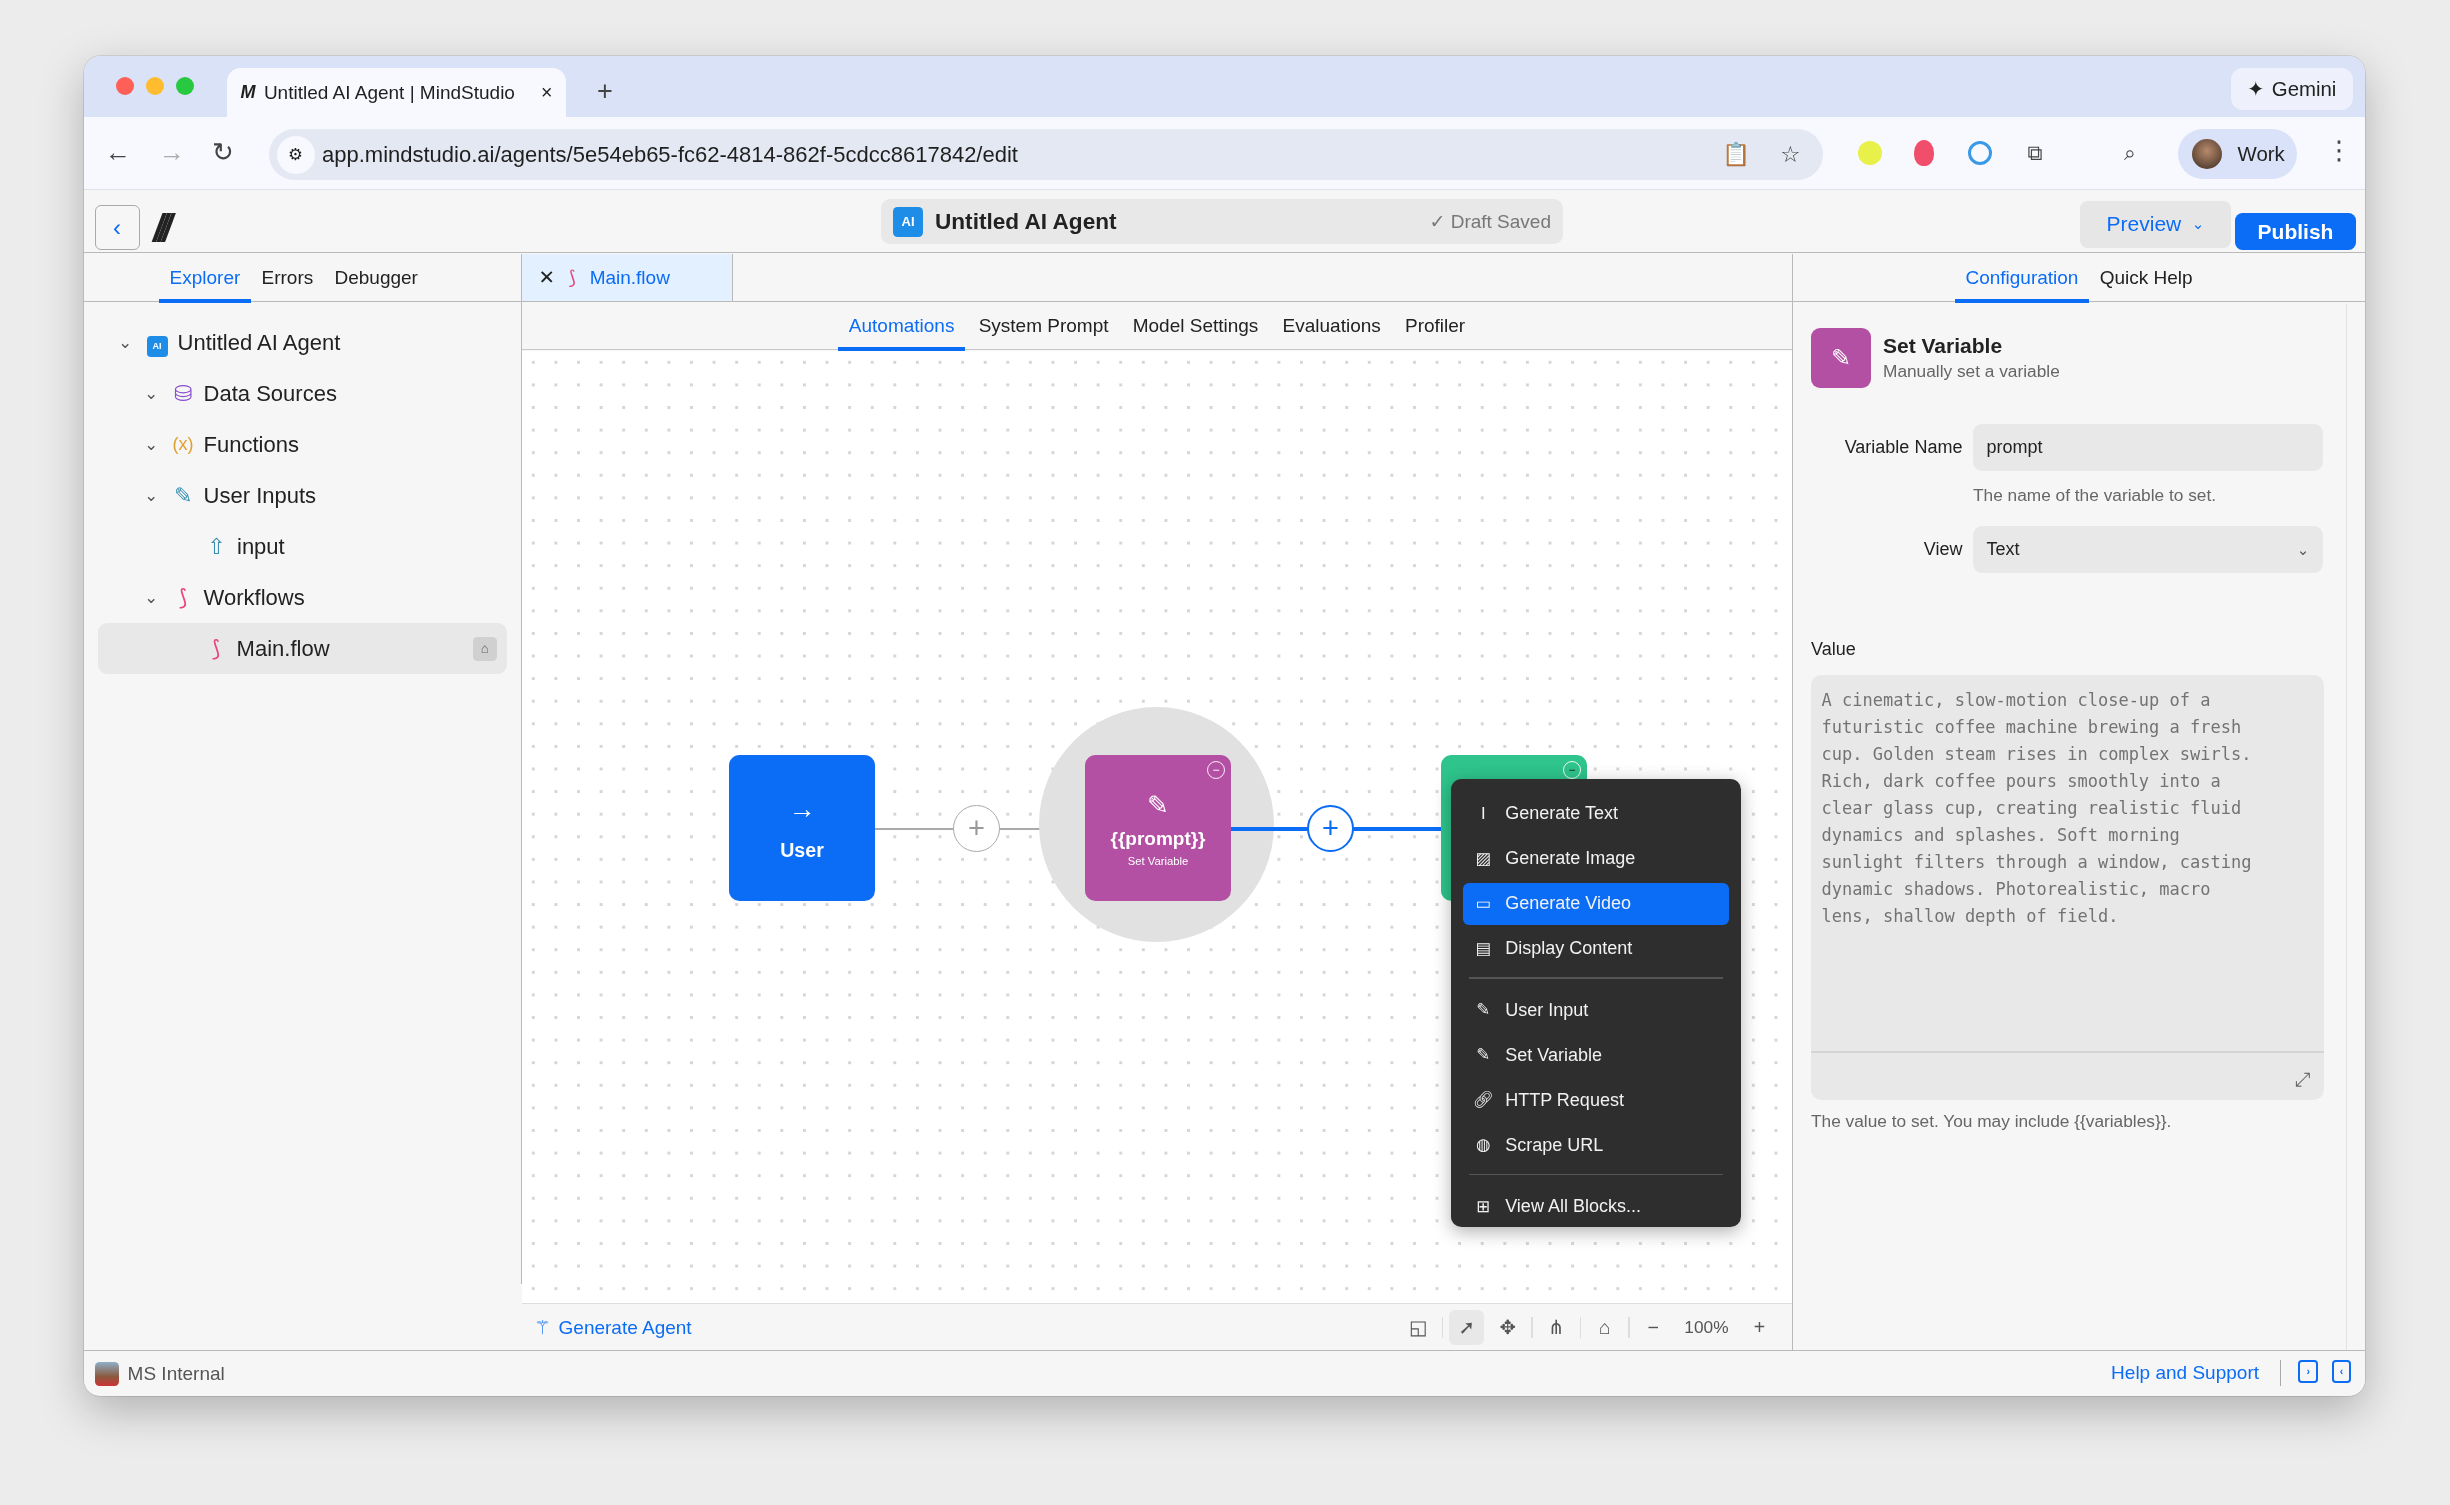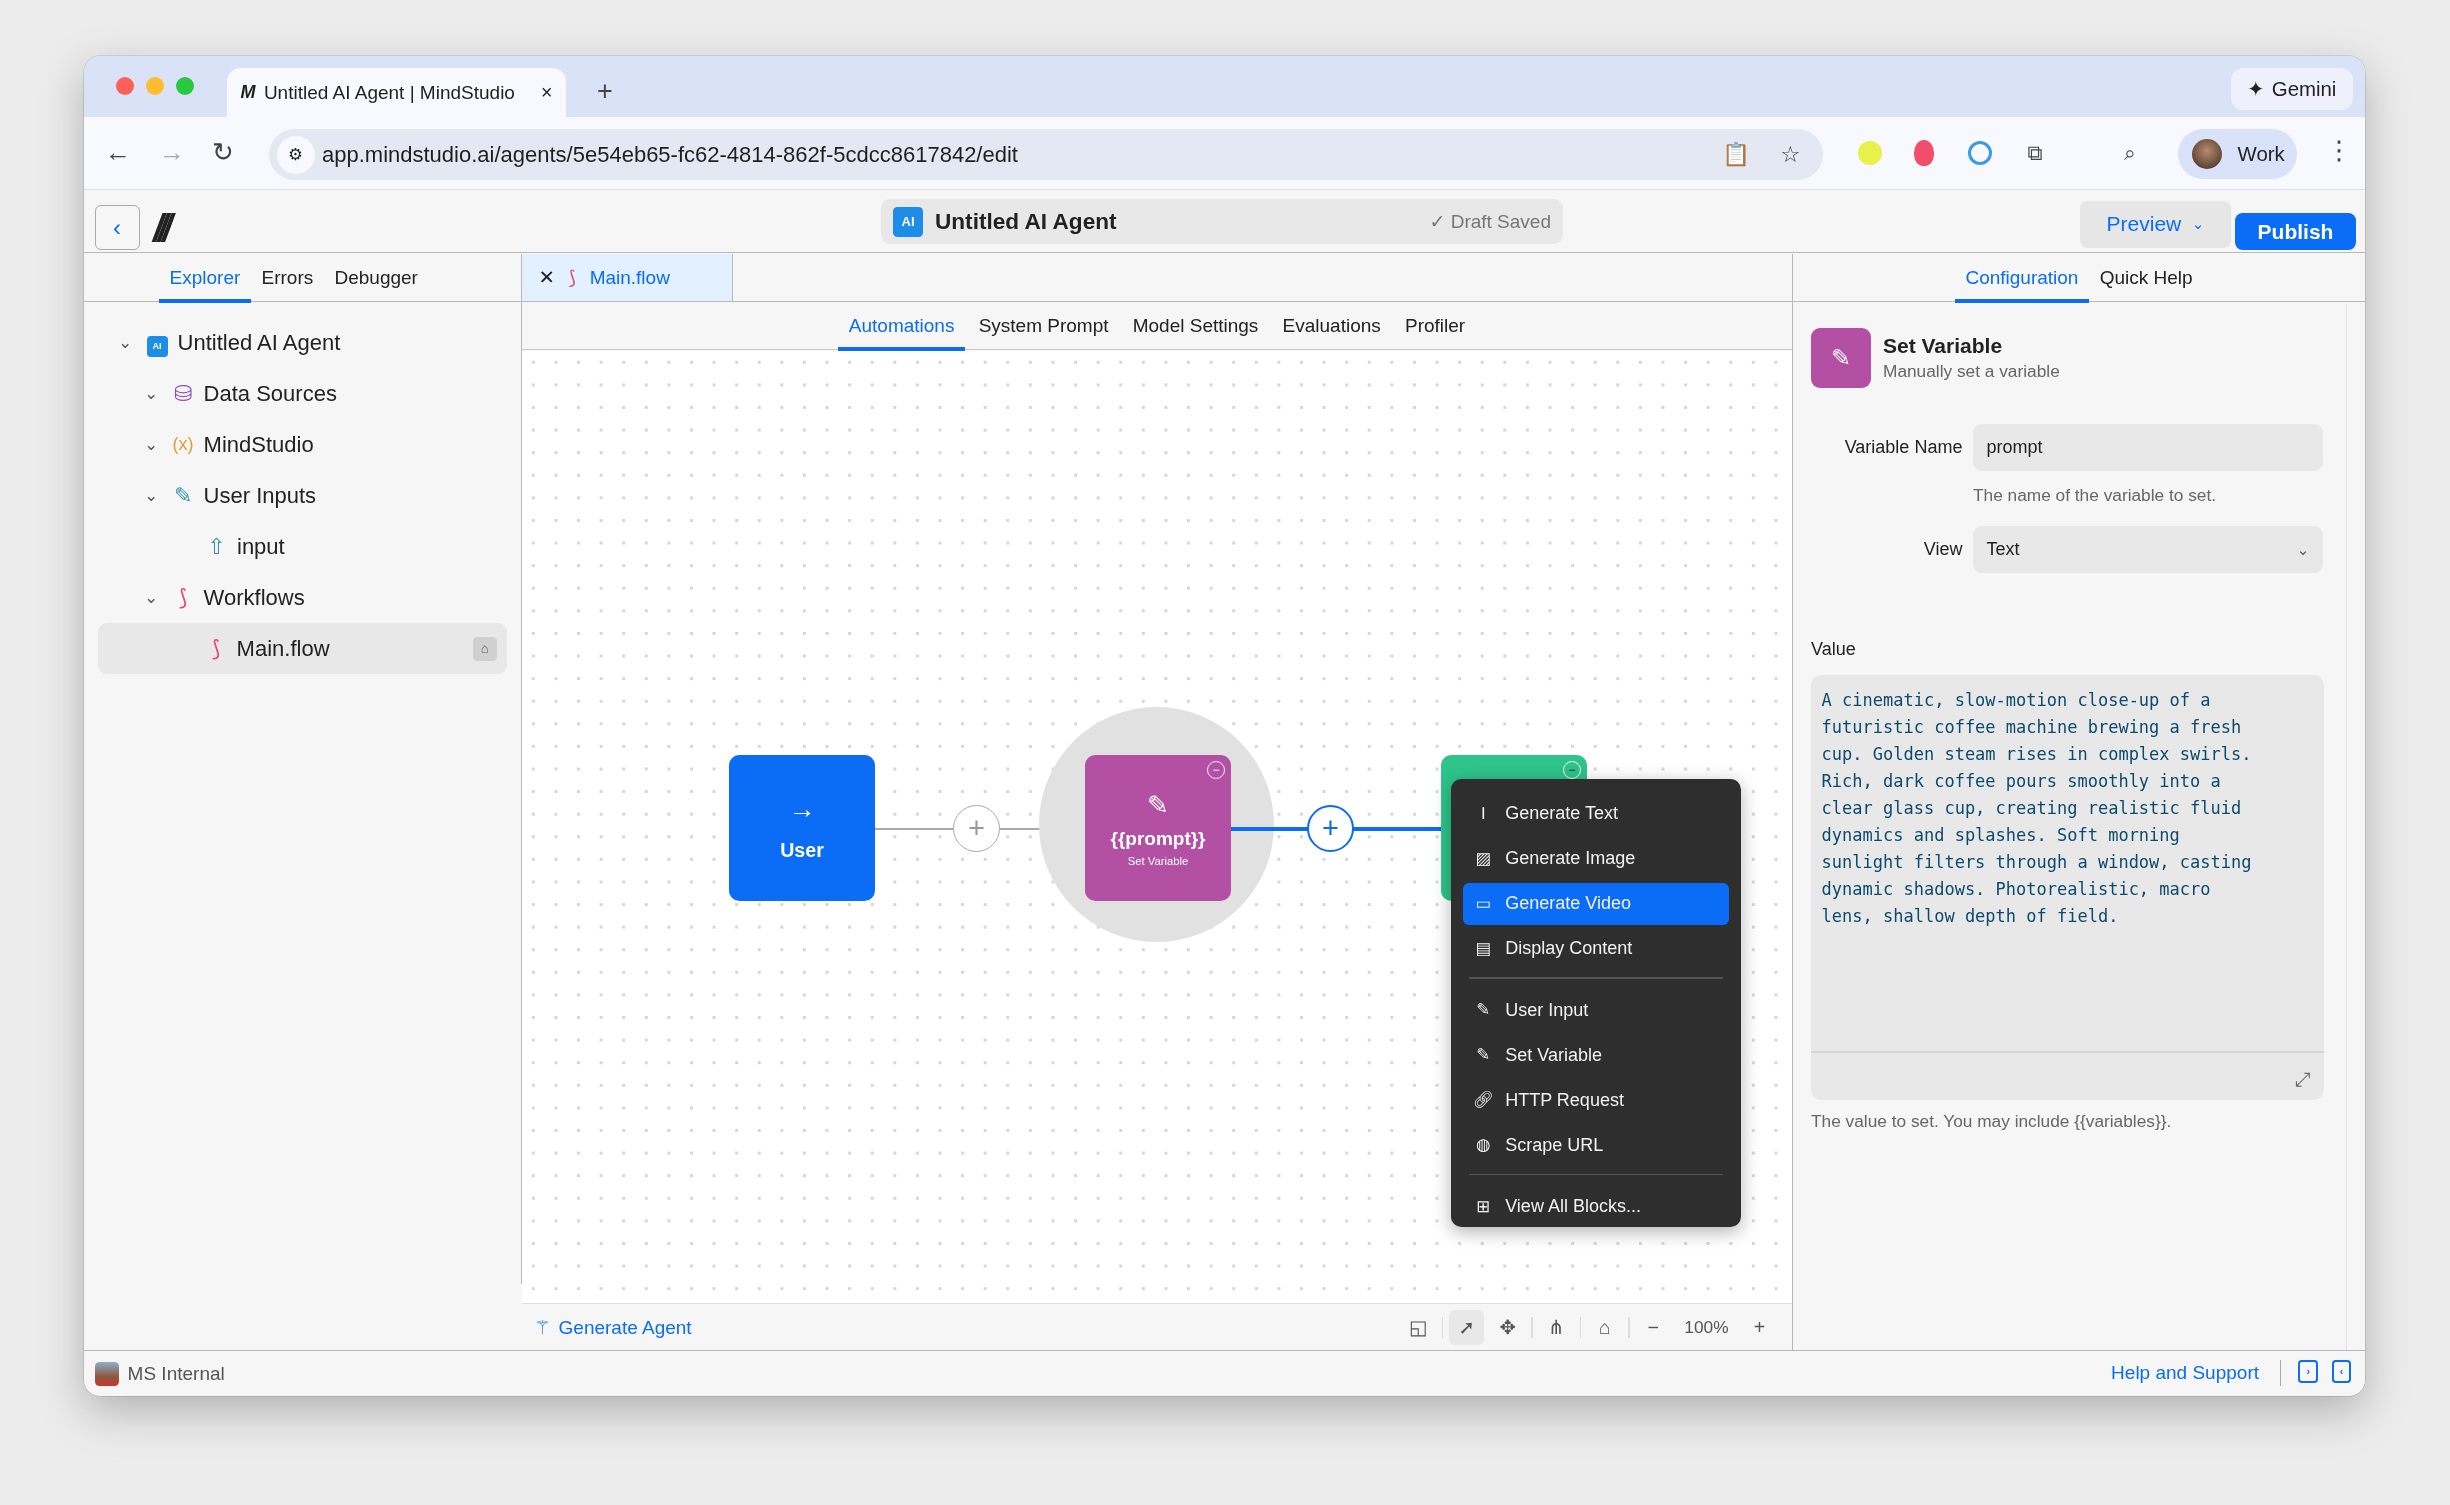--- a/index.html
+++ b/index.html
@@ -145,21 +145,21 @@
   .blockhdr { position: absolute; left: 18px; top: 74px; display: flex; gap: 12px; align-items: center; }
   .blockicon { width: 60px; height: 60px; border-radius: 9px; background: #b450a3; color: #fff; display: flex; align-items: center; justify-content: center; font-size: 24px; }
   .blocktitle { font-size: 21px; font-weight: bold; }
   .blocksub { font-size: 17.3px; color: #666; margin-top: 3px; }
   .frow { position: absolute; left: 0; width: 100%; display: flex; align-items: center; }
   .flabel { width: 180px; text-align: right; padding-right: 10.6px; font-size: 18px; }
   .finput { width: 350px; height: 47px; background: #e8e8e8; border-radius: 9px; display: flex; align-items: center; padding: 0 13.6px; font-size: 18px; border: none; font-family: "Liberation Sans", sans-serif; color: #222; }
   .hint { position: absolute; font-size: 17.3px; color: #666; }
   .valuelabel { position: absolute; left: 18px; top: 385px; font-size: 18px; }
   .valuebox { position: absolute; left: 18px; top: 421px; width: 513px; height: 425px; background: #e8e8e8; border-radius: 10.6px; }
-  .valuebox .text { padding: 12px 10.6px; font-family: "DejaVu Sans Mono", monospace; font-size: 17px; line-height: 27px; color: #0c4a6e; white-space: pre-wrap; height: 370px; }
+  .valuebox .text { padding: 12px 10.6px; font-family: "DejaVu Sans Mono", monospace; font-size: 17px; line-height: 27px; color: #737373; white-space: pre-wrap; height: 370px; }
   .valuebox .div { position: absolute; left: 0; right: 0; top: 376px; height: 1.5px; background: #d4d4d4; }
   .valuebox .expand { position: absolute; right: 13.6px; bottom: 9px; font-size: 19.6px; color: #666; }
   .rscroll { position: absolute; right: 18px; top: 50px; width: 1.5px; height: 1047px; background: #e2e2e2; }
   
   .statusbar { position: absolute; left: 0; top: 1294px; width: 100%; height: 45px; background: #f6f6f6; border-top: 1.5px solid #b9b9b9; }
   .ws { position: absolute; left: 10.6px; top: 10.6px; display: flex; align-items: center; gap: 9px; font-size: 19px; color: #555; }
   .wsavatar { width: 24px; height: 24px; border-radius: 4.5px; background: linear-gradient(#8fb0c8, #8a5a40 60%, #c33 100%); }
   .help { position: absolute; right: 106px; top: 10.6px; font-size: 19px; color: #0b6cf5; }
   .sbsep { position: absolute; right: 84px; top: 9px; width: 1.5px; height: 26px; background: #aaa; }
   .panelbtn { position: absolute; top: 9px; width: 19.6px; height: 22.6px; border: 2.3px solid #0b6cf5; border-radius: 3.8px; color: #0b6cf5; font-size: 10.6px; display: flex; align-items: center; justify-content: center; font-weight: bold; }
@@ -245,21 +245,21 @@
         <span>Untitled AI Agent</span>
       </div>
       <div class="node" style="padding-left:56px">
         <span class="chev">⌄</span>
         <span class="icon" style="color:#8a4fd0">⛁</span>
         <span>Data Sources</span>
       </div>
       <div class="node" style="padding-left:56px">
         <span class="chev">⌄</span>
         <span class="icon" style="color:#e0a030;font-size:18px">(x)</span>
-        <span>MindStudio</span>
+        <span>Functions</span>
       </div>
       <div class="node" style="padding-left:56px">
         <span class="chev">⌄</span>
         <span class="icon" style="color:#3a8fb0">✎</span>
         <span>User Inputs</span>
       </div>
       <div class="node" style="padding-left:112px">
         <span class="icon" style="color:#3a8fb0">⇧</span>
         <span>input</span>
       </div>

